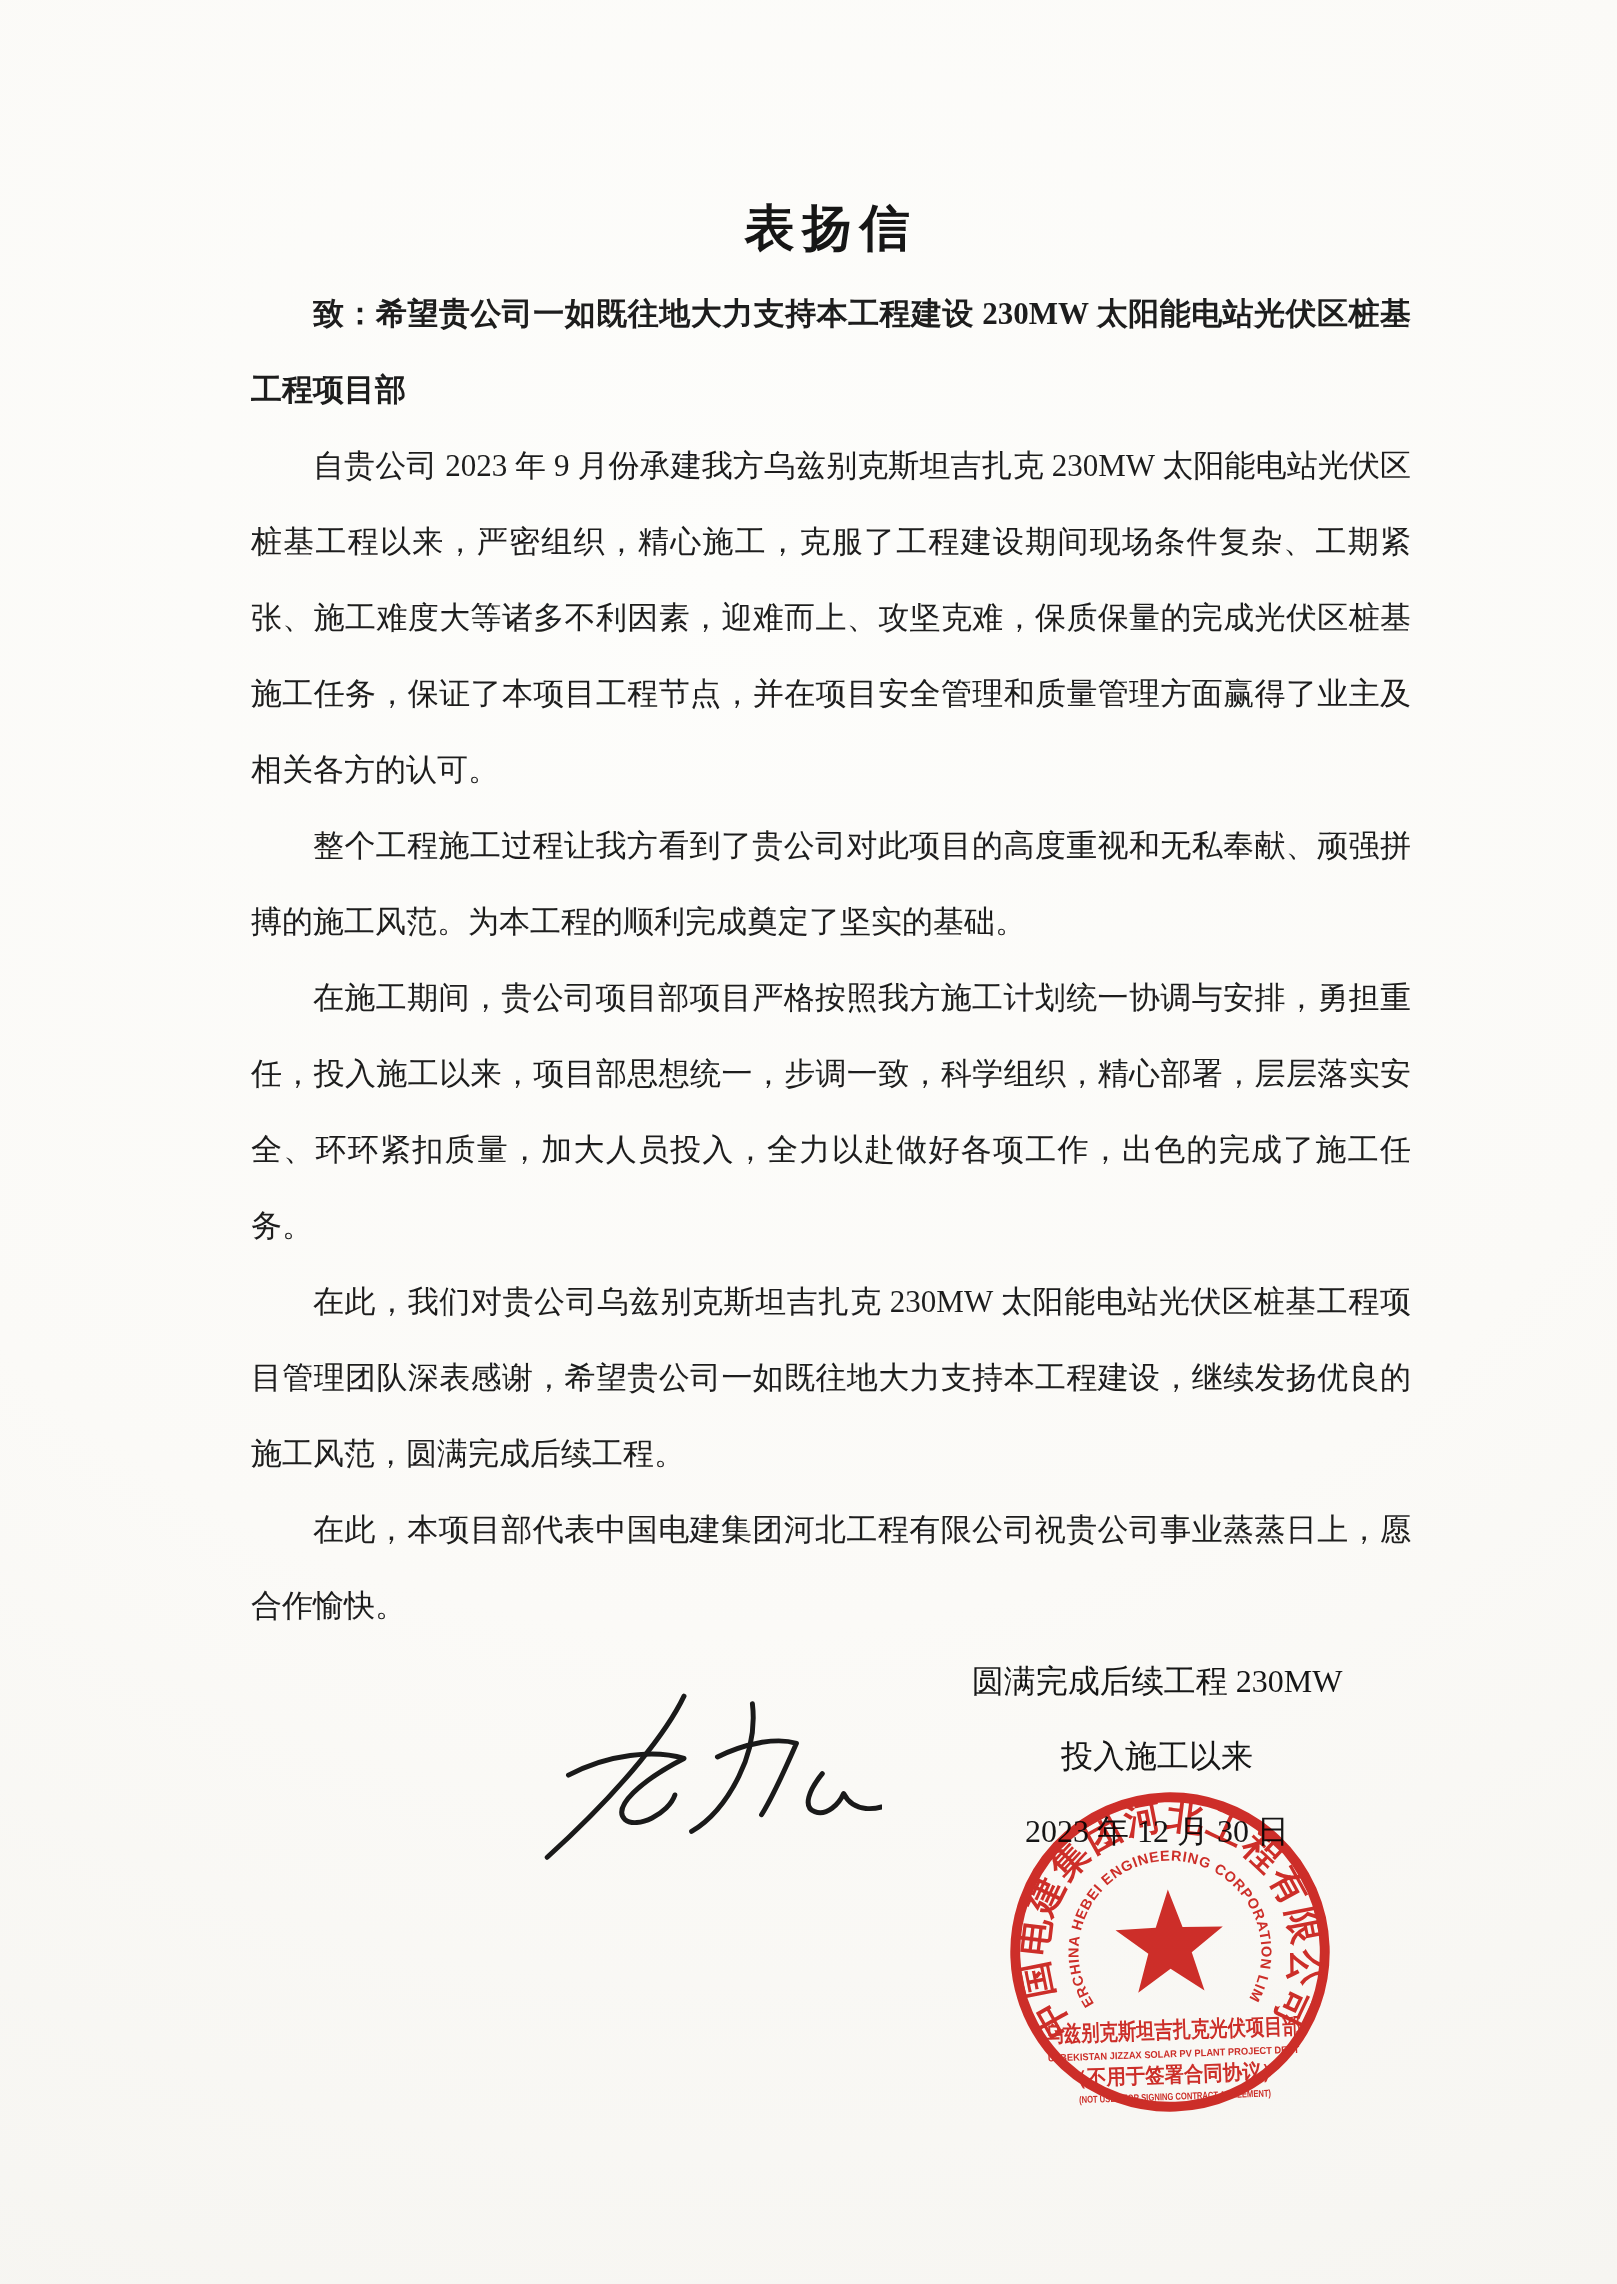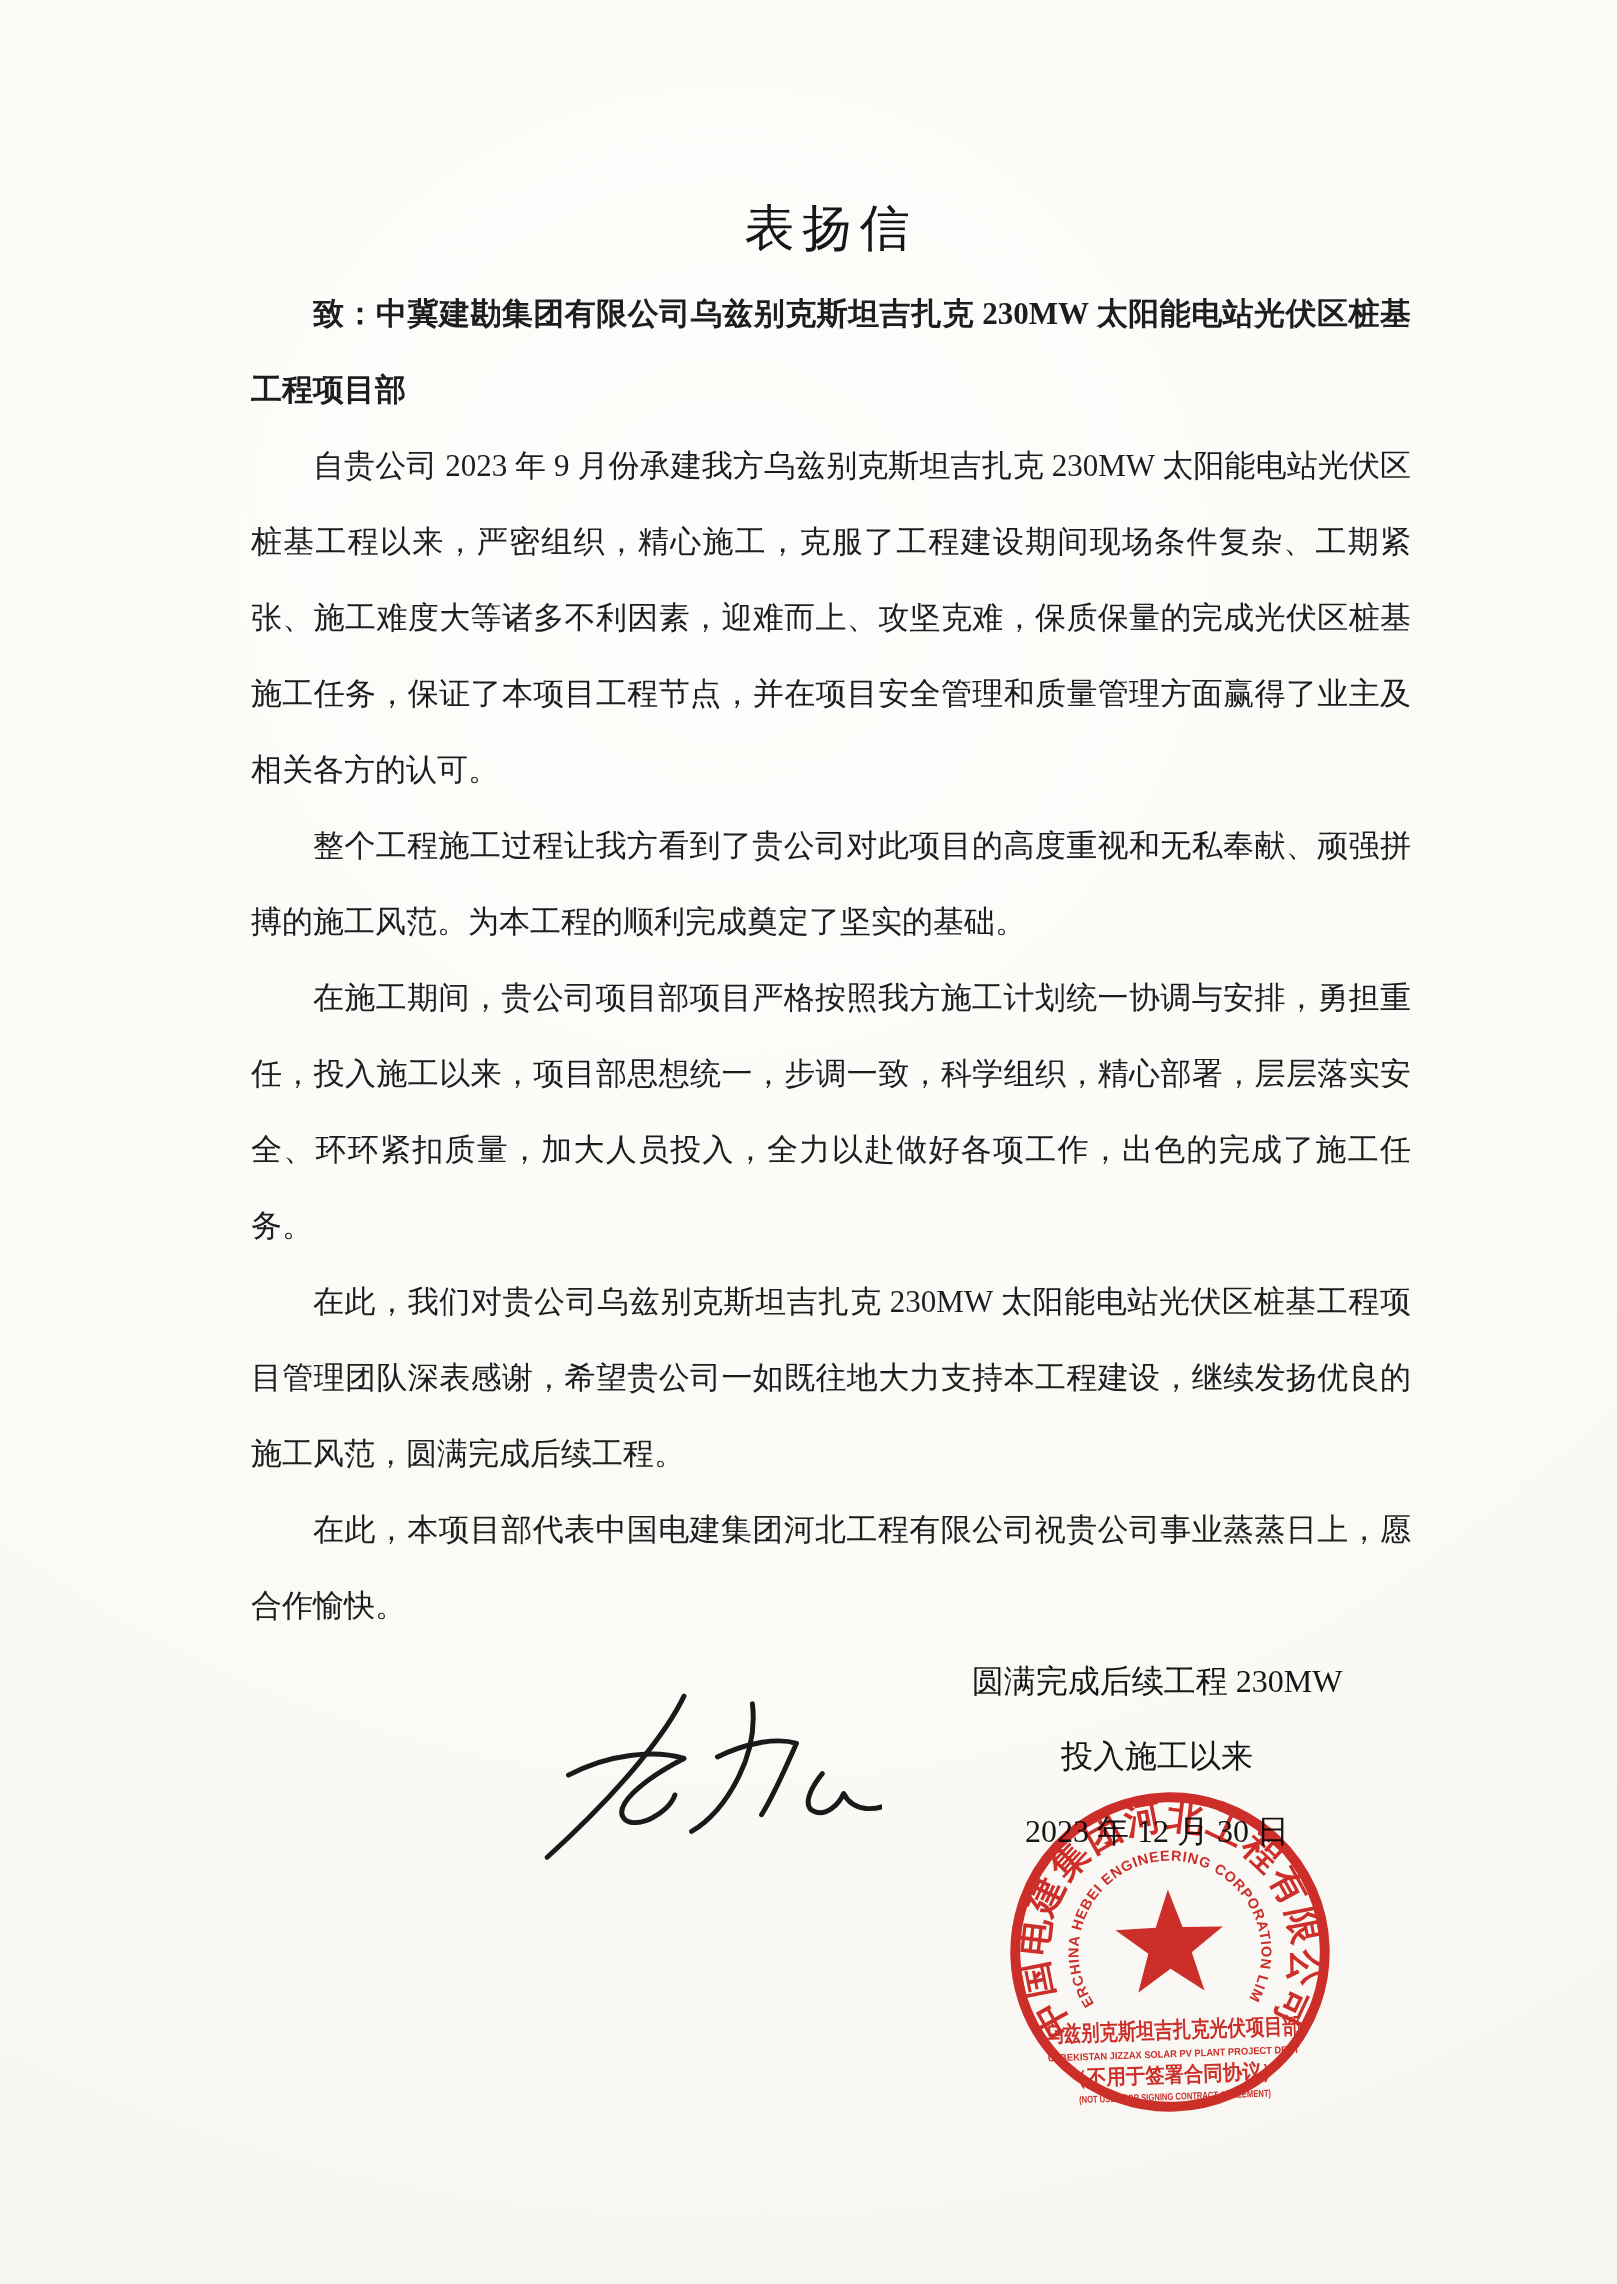--- a/index.html
+++ b/index.html
@@ -11,21 +11,21 @@
   .page{
     position:relative;width:1617px;height:2284px;overflow:hidden;
     background:radial-gradient(circle at 45% 25%, #fdfdfb 0%, #fbfaf7 55%, #f6f5f1 100%);
     color:#1d1d1d;
   }
   .content{
     position:absolute;left:251px;top:195px;width:1160px;
   }
   .doc-title{
     margin:0 0 13.7px 0;
-    font-size:50px;line-height:67px;font-weight:normal;
+    font-size:50px;line-height:67px;font-weight:bold;
     text-align:center;letter-spacing:7.6px;
     color:#161616;
   }
   .body-text p{
     margin:0;
     font-size:31px;
     line-height:76px;
     text-align:justify;
     text-justify:inter-ideograph;
     text-indent:2em;
@@ -56,21 +56,21 @@
   .seal-line-cn2{font-size:27px;font-weight:bold;font-family:"Liberation Serif","DejaVu Serif",serif;}
 </style>
 </head>
 <body>
 
 <div class="page">
 
   <div class="content">
     <h1 class="doc-title">表扬信</h1>
     <div class="body-text">
-      <p class="addressee">致：中冀建勘集团有限公司乌兹别克斯坦吉扎克 230MW 太阳能电站光伏区桩基工程项目部</p>
+      <p class="addressee">致：希望贵公司一如既往地大力支持本工程建设 230MW 太阳能电站光伏区桩基工程项目部</p>
       <p>自贵公司 2023 年 9 月份承建我方乌兹别克斯坦吉扎克 230MW 太阳能电站光伏区桩基工程以来，严密组织，精心施工，克服了工程建设期间现场条件复杂、工期紧张、施工难度大等诸多不利因素，迎难而上、攻坚克难，保质保量的完成光伏区桩基施工任务，保证了本项目工程节点，并在项目安全管理和质量管理方面赢得了业主及相关各方的认可。</p>
       <p>整个工程施工过程让我方看到了贵公司对此项目的高度重视和无私奉献、顽强拼搏的施工风范。为本工程的顺利完成奠定了坚实的基础。</p>
       <p>在施工期间，贵公司项目部项目严格按照我方施工计划统一协调与安排，勇担重任，投入施工以来，项目部思想统一，步调一致，科学组织，精心部署，层层落实安全、环环紧扣质量，加大人员投入，全力以赴做好各项工作，出色的完成了施工任务。</p>
       <p>在此，我们对贵公司乌兹别克斯坦吉扎克 230MW 太阳能电站光伏区桩基工程项目管理团队深表感谢，希望贵公司一如既往地大力支持本工程建设，继续发扬优良的施工风范，圆满完成后续工程。</p>
       <p>在此，本项目部代表中国电建集团河北工程有限公司祝贵公司事业蒸蒸日上，愿合作愉快。</p>
     </div>
   </div>
 
   <div class="sig-block">
     <div>圆满完成后续工程 230MW</div>

